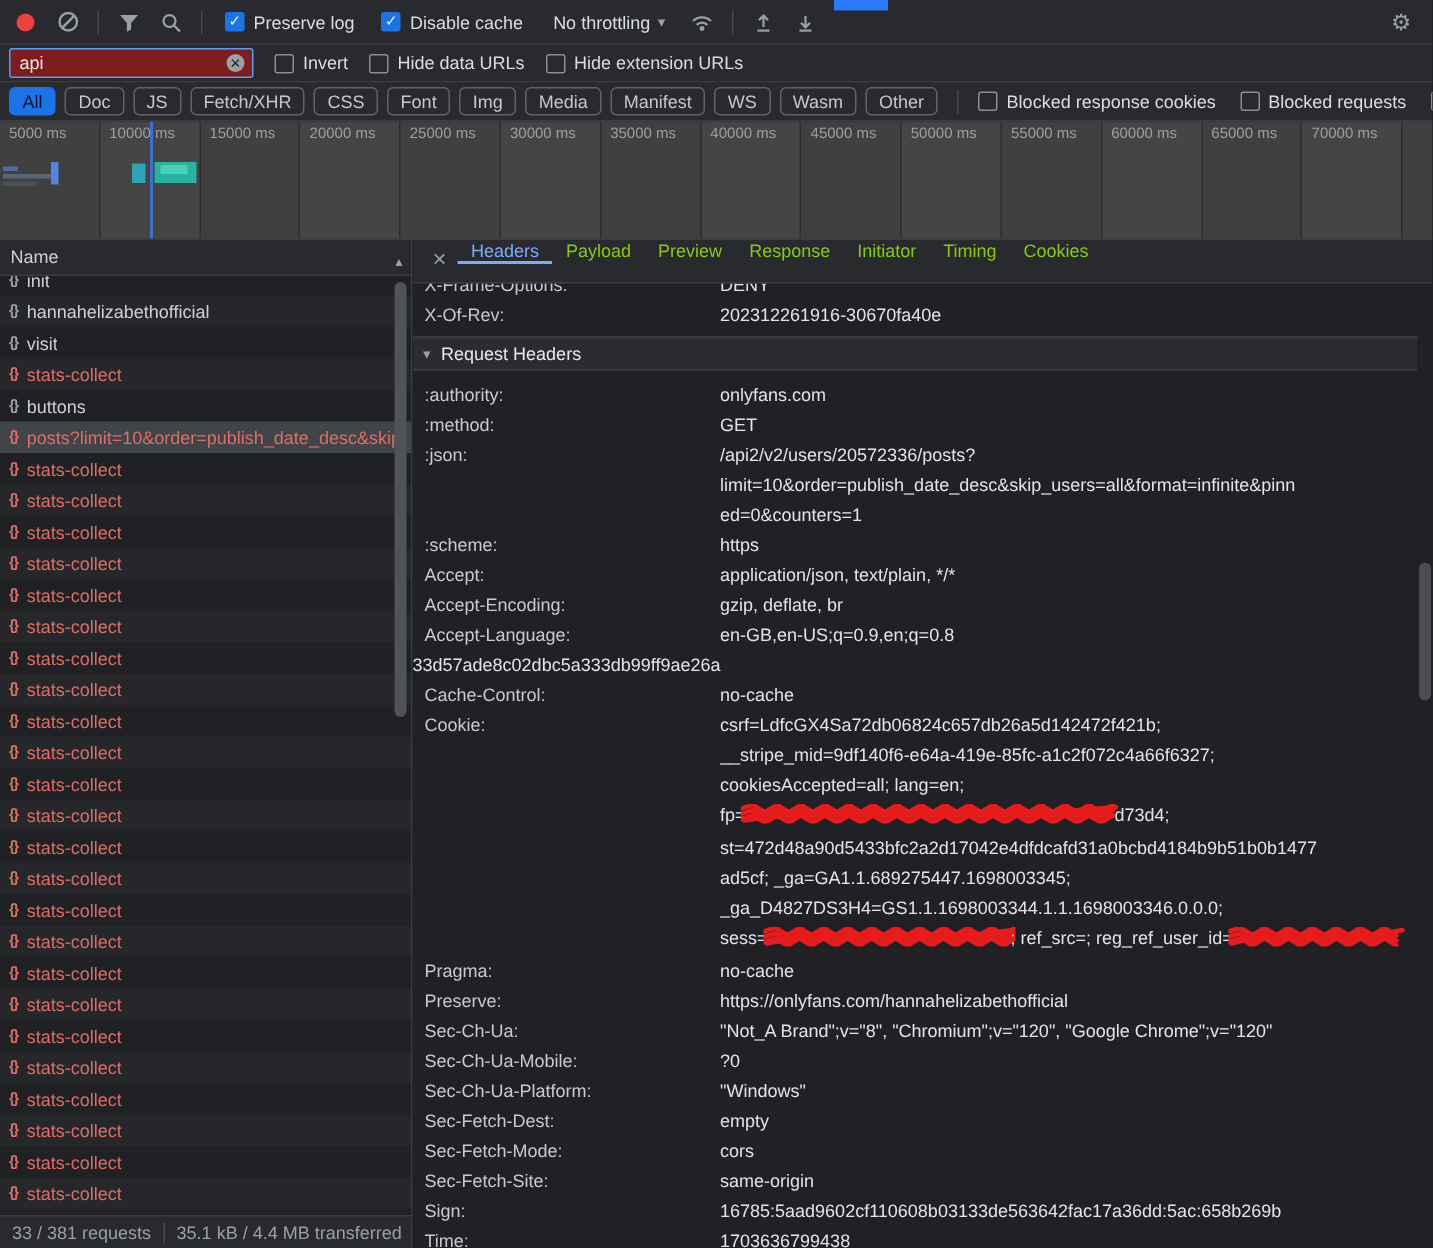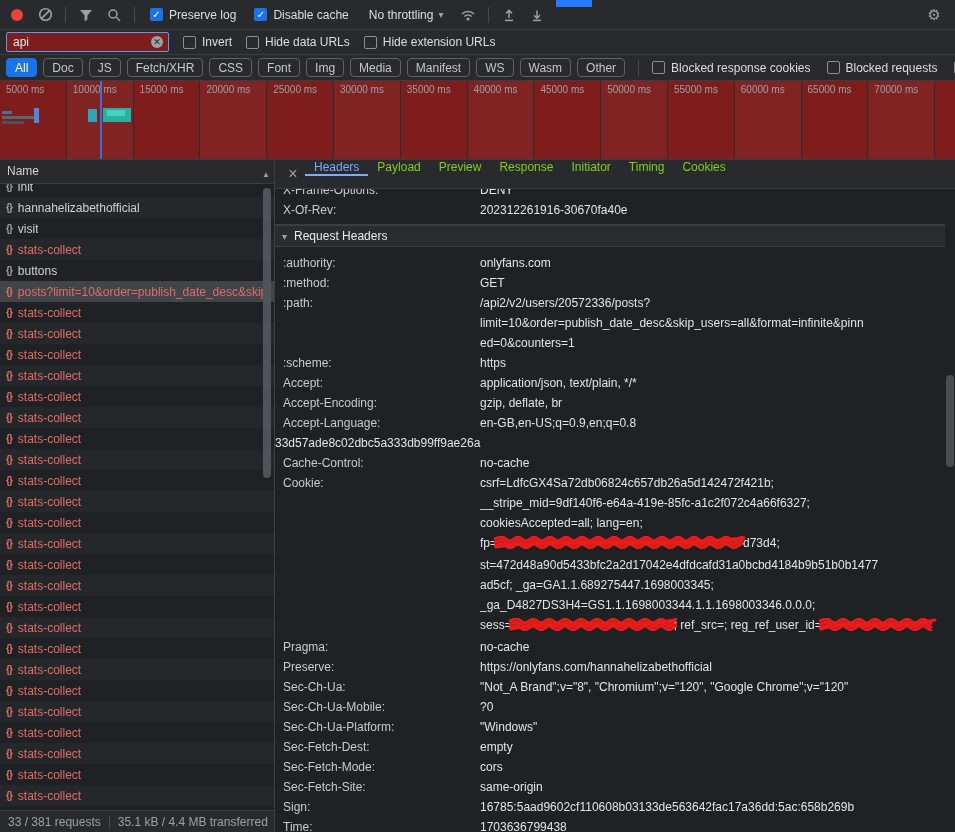--- a/index.html
+++ b/index.html
@@ -26,25 +26,25 @@
   .top-strip{position:absolute;top:0;left:556px;width:36px;height:7px;background:#2979ff;z-index:6}
   .cbx .lbl{pointer-events:none}
   .r1 .cbx{margin:0 8px}
 
   .filter-input{display:inline-flex;align-items:center;justify-content:space-between;width:163px;height:20px;border:1px solid #5b9bf8;border-radius:2px;background:#7f1d1d;padding:0 5px 0 6px;margin-left:2px;cursor:text}
   .fi-text{color:#e8eaed}
   .fi-clear{width:12px;height:12px;border-radius:50%;background:#9aa0a6;color:#202124;font-size:9px;display:inline-flex;align-items:center;justify-content:center;cursor:pointer;line-height:1}
 
   .chips{display:flex;gap:6px;align-items:center}
   .chip{display:inline-flex;align-items:center;height:19px;padding:0 8px;border:1px solid #5f6368;border-radius:4px;color:#c4c7cb;cursor:pointer;white-space:nowrap}
-  .chip.active{background:#1a73e8;border-color:#1a73e8;color:#fef9c3}
+  .chip.active{background:#1a73e8;border-color:#1a73e8;color:#0f172a}
   .r3cbs{display:flex;gap:16px;align-items:center}
 
   
-  .overview{position:relative;height:79px;background:#7f1d1d;border-bottom:1px solid #3a3d41;overflow:hidden;cursor:crosshair}
+  .overview{position:relative;height:79px;background:#404040;border-bottom:1px solid #3a3d41;overflow:hidden;cursor:crosshair}
   .ov-grid{display:flex;height:100%}
   .tick-col{flex:0 0 66.8px;border-right:1px solid #2c2d31;position:relative}
   .tick-col.alt{background:rgba(255,255,255,0.028)}
   .tick-label{position:absolute;top:3px;left:6px;font-size:10px;color:#9aa0a6;white-space:nowrap}
   .ov-activity{position:absolute;inset:0;pointer-events:none}
   .act{position:absolute}
 
   
   .main{display:flex;height:672px;position:relative}
 
@@ -439,21 +439,21 @@
               <div class="hline"><span>onlyfans.com</span></div>
             </div>
           </div>
           <div class="hrow">
             <span class="hname">:method:</span>
             <div class="hval">
               <div class="hline"><span>GET</span></div>
             </div>
           </div>
           <div class="hrow">
-            <span class="hname">:path:</span>
+            <span class="hname">:json:</span>
             <div class="hval">
               <div class="hline"><span>/api2/v2/users/20572336/posts?</span></div>
               <div class="hline"><span>limit=10&amp;order=publish_date_desc&amp;skip_users=all&amp;format=infinite&amp;pinn</span></div>
               <div class="hline"><span>ed=0&amp;counters=1</span></div>
             </div>
           </div>
           <div class="hrow">
             <span class="hname">:scheme:</span>
             <div class="hval">
               <div class="hline"><span>https</span></div>

